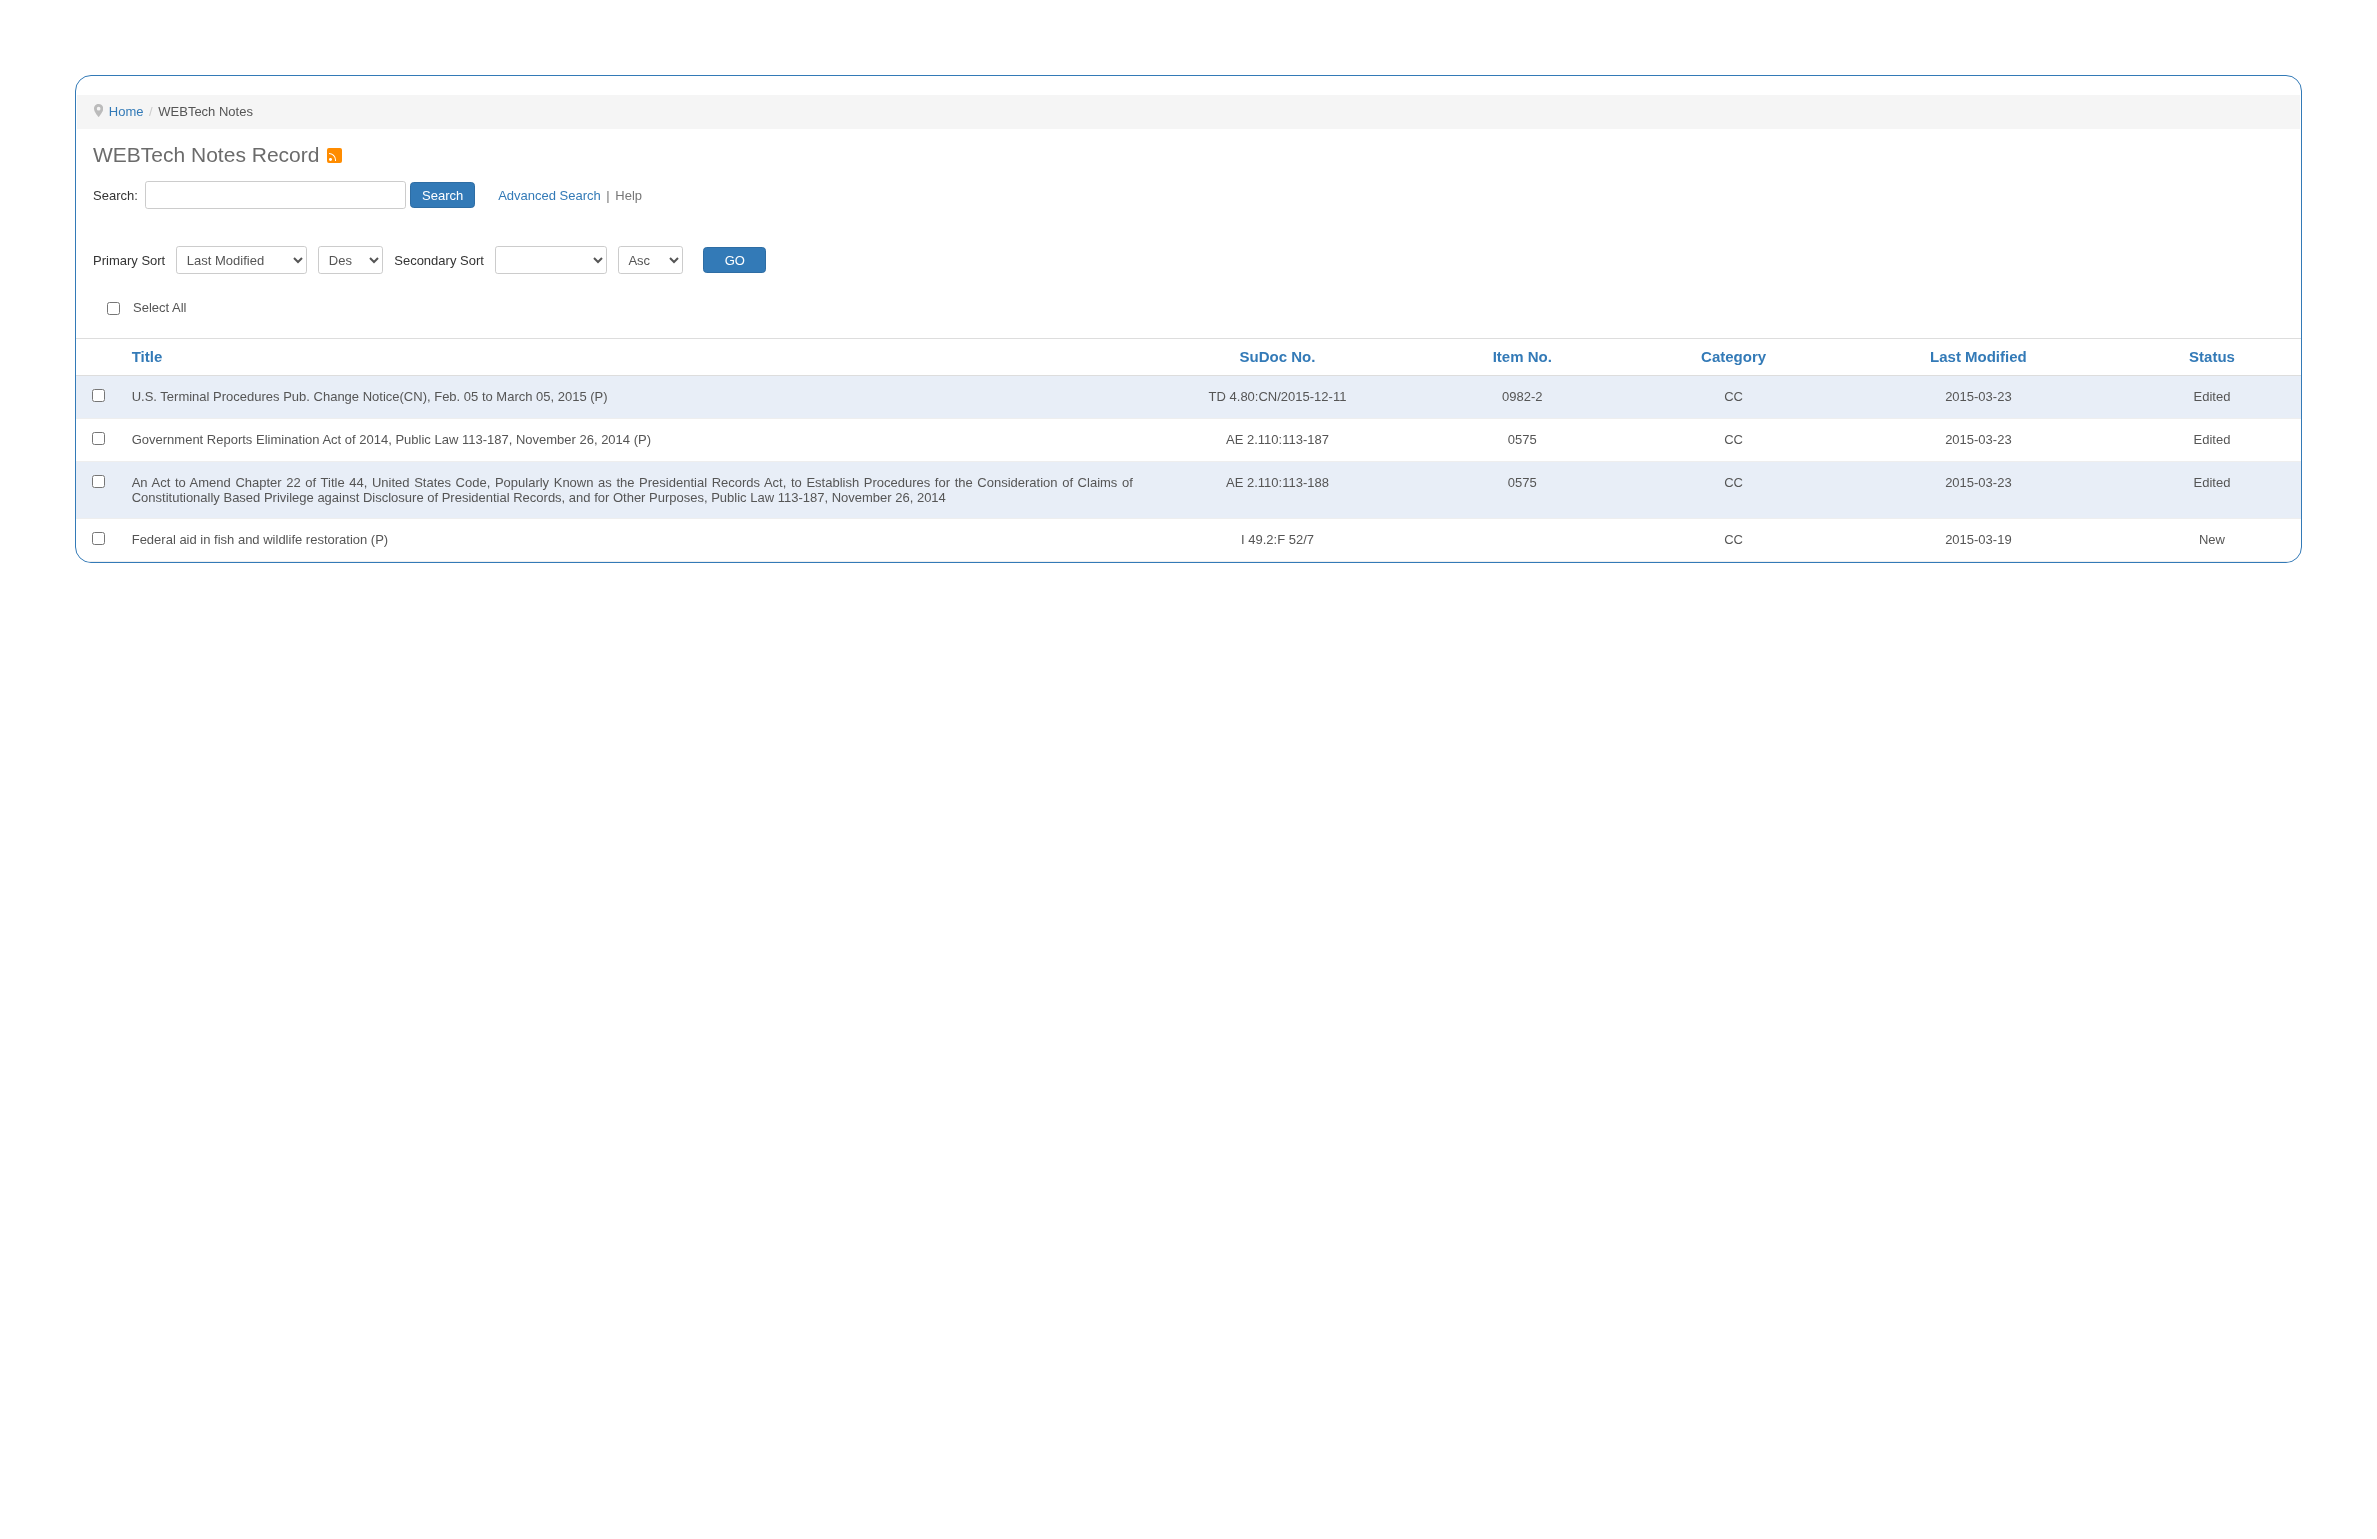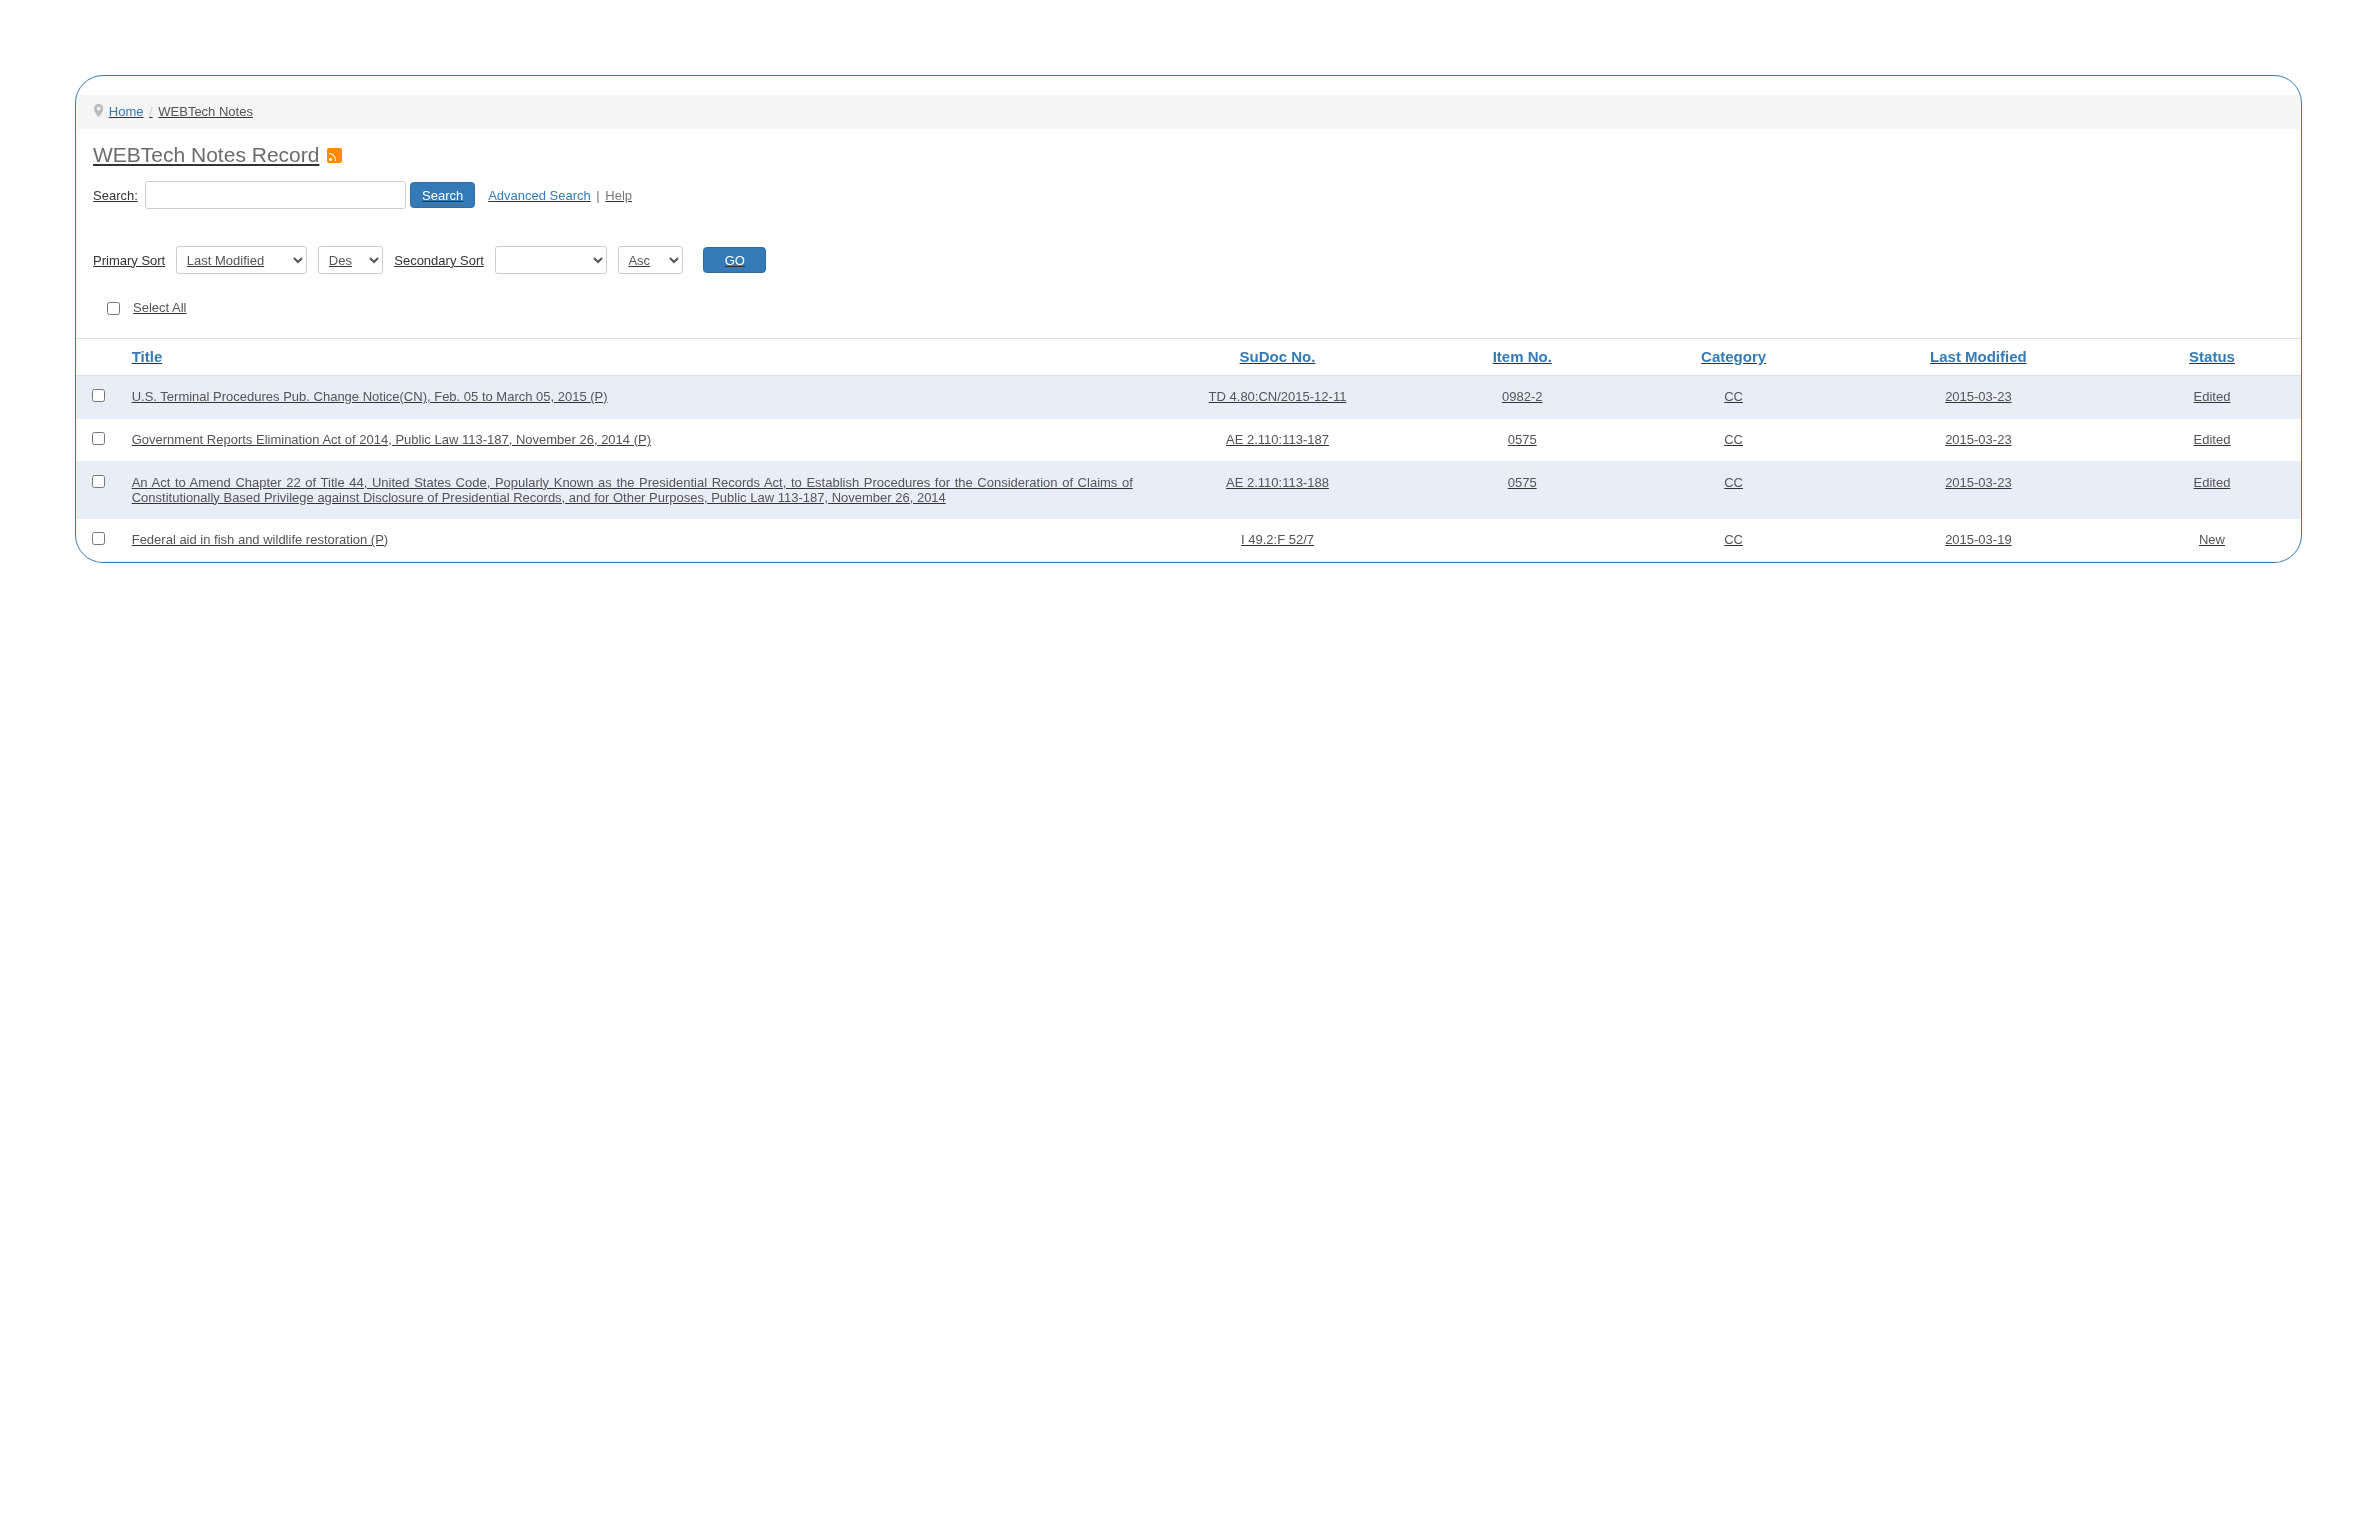--- a/index.html
+++ b/index.html
@@ -5,24 +5,23 @@
     * { box-sizing: border-box; margin: 0; padding: 0; }
     body {
       font-family: "Helvetica Neue", Helvetica, Arial, sans-serif;
       font-size: 13px;
       color: #333;
       background: #fff;
       padding: 75px;
     }
     .panel {
       border: 1.9px solid #337ab7;
-      border-radius: 28px;
+      border-radius: 16px;
       padding: 18.6px 0 0 0;
       overflow: hidden;
-      text-decoration: underline;
     }
     .breadcrumb {
       background: #f5f5f5;
       padding: 9.3px 17px;
       margin: 0 0.9px 14px 0.9px;
       font-size: 13px;
       display: flex;
       align-items: center;
       gap: 5.6px;
     }
@@ -186,21 +185,21 @@
   <div class="inner">
     <h1 class="page-title">
       <span>WEBTech Notes Record</span>
       <span class="rss-icon"></span>
     </h1>
 
     <div class="search-row">
       <label>Search:</label>
       <input type="text" class="text-input" value="" style="">
       <button class="btn">Search</button>
-      <a href="#" class="link" style="margin-left:9px;">Advanced Search</a>
+      <a href="#" class="link" style="margin-left:19px;">Advanced Search</a>
       <span class="bar-sep">|</span>
       <a href="#" class="link muted-link">Help</a>
     </div>
 
     <div class="sort-row">
       <label>Primary Sort</label>
       <select class="sel sel-wide">
         <option>Last Modified</option>
       </select>
       <select class="sel sel-sm">

